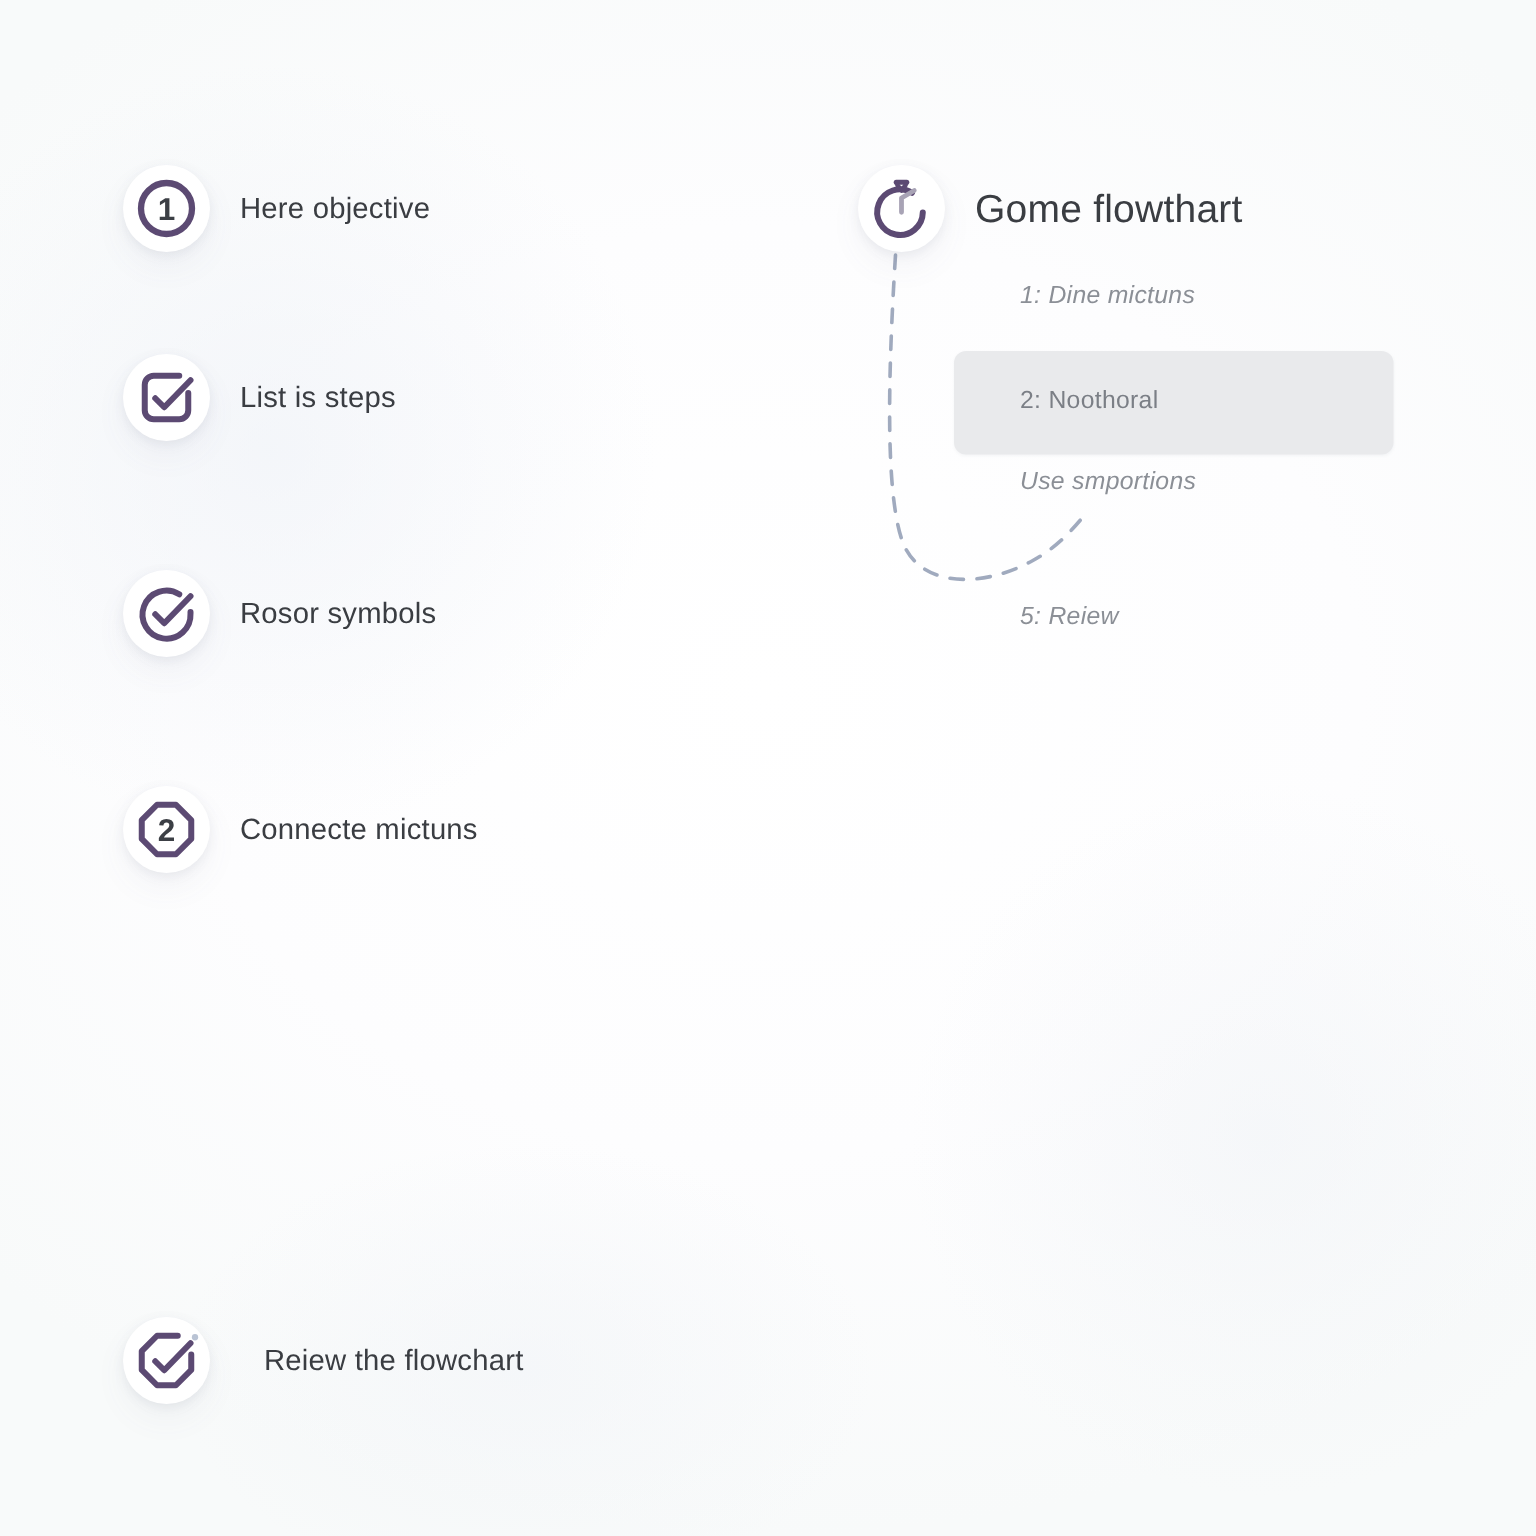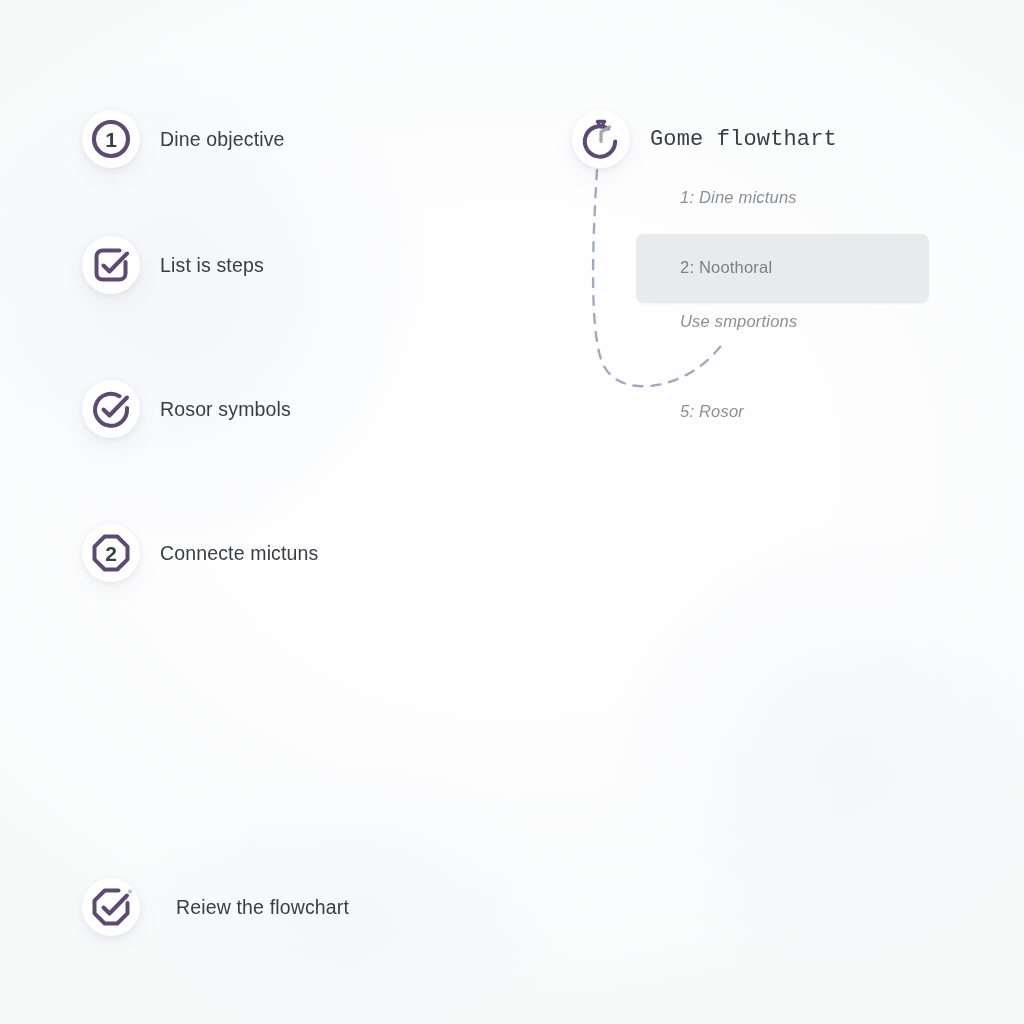--- a/index.html
+++ b/index.html
@@ -99,25 +99,24 @@
   }
   .flow-head {
     position: absolute;
     left: 52px;
     top: 110px;
     display: flex;
     align-items: center;
     gap: 20px;
   }
   .flow-title {
-    font-size: 22px;
+    font-size: 26px;
     color: #3a3d42;
     letter-spacing: 0.15px;
     white-space: nowrap;
-    font-family: Liberation Mono, monospace;
   }
 
   .flow-row {
     position: absolute;
     left: 160px;
     font-size: 16.5px;
     color: #8b8f96;
     letter-spacing: 0.2px;
     white-space: nowrap;
     font-style: italic;
@@ -161,21 +160,21 @@
 
   <div class="checklist">
 
     <div class="check-item" style="left:82px; top:110px;">
       <span class="icon-wrap">
         <svg viewBox="0 0 44 44" aria-hidden="true">
           <circle cx="22" cy="22" r="17" fill="none" stroke="#5c4a73" stroke-width="4.2"></circle>
           <text class="badge-num" x="22" y="29.5" text-anchor="middle">1</text>
         </svg>
       </span>
-      <span class="item-label">Dine objective</span>
+      <span class="item-label">Here objective</span>
     </div>
 
     <div class="check-item" style="left:82px; top:380px;">
       <span class="icon-wrap">
         <svg viewBox="0 0 44 44" aria-hidden="true">
           <path d="M30.5 9.2 A16 16 0 1 0 38 22 V21" fill="none" stroke="#5c4a73" stroke-width="4" stroke-linecap="round" stroke-linejoin="round"></path>
           <path d="M14.5 22.5 L20.5 28.5 L38 10.5" fill="none" stroke="#5c4a73" stroke-width="4" stroke-linecap="round" stroke-linejoin="round"></path>
         </svg>
       </span>
       <span class="item-label">Rosor symbols</span>
@@ -233,17 +232,17 @@
       <span class="flow-title">Gome flowthart</span>
     </div>
 
     <div class="flow-row" style="top:188px;">1: Dine mictuns</div>
 
     <div class="flow-panel"></div>
     <div class="flow-panel-label">2: Noothoral</div>
 
     <div class="flow-row" style="top:312px;">Use smportions</div>
 
-    <div class="flow-row" style="top:402px;">5: Rosor</div>
+    <div class="flow-row" style="top:402px;">5: Reiew</div>
 
   </div>
 
 </div>
 
 </body></html>

